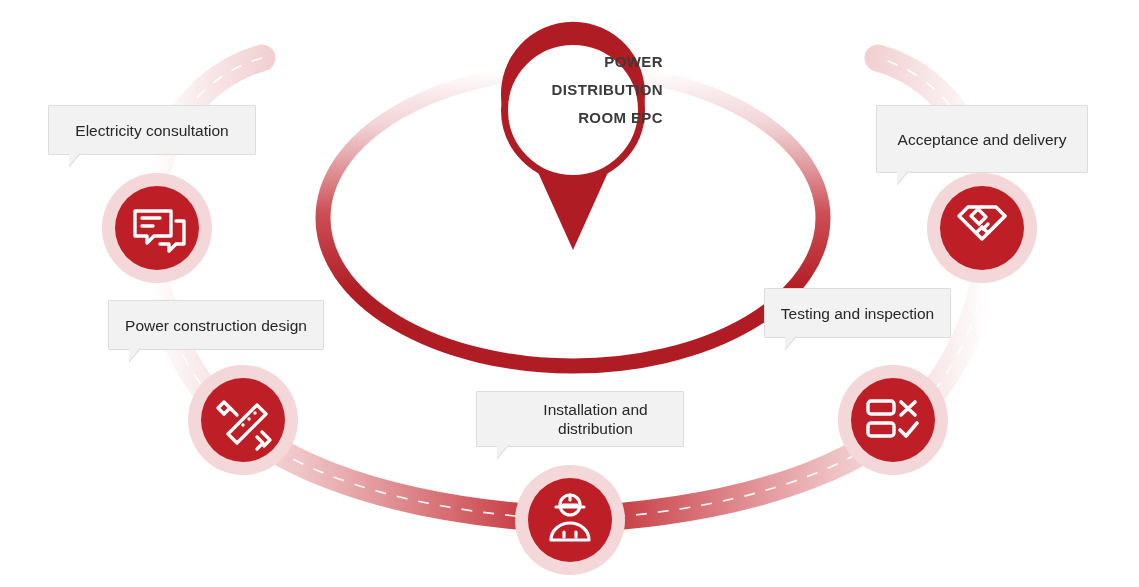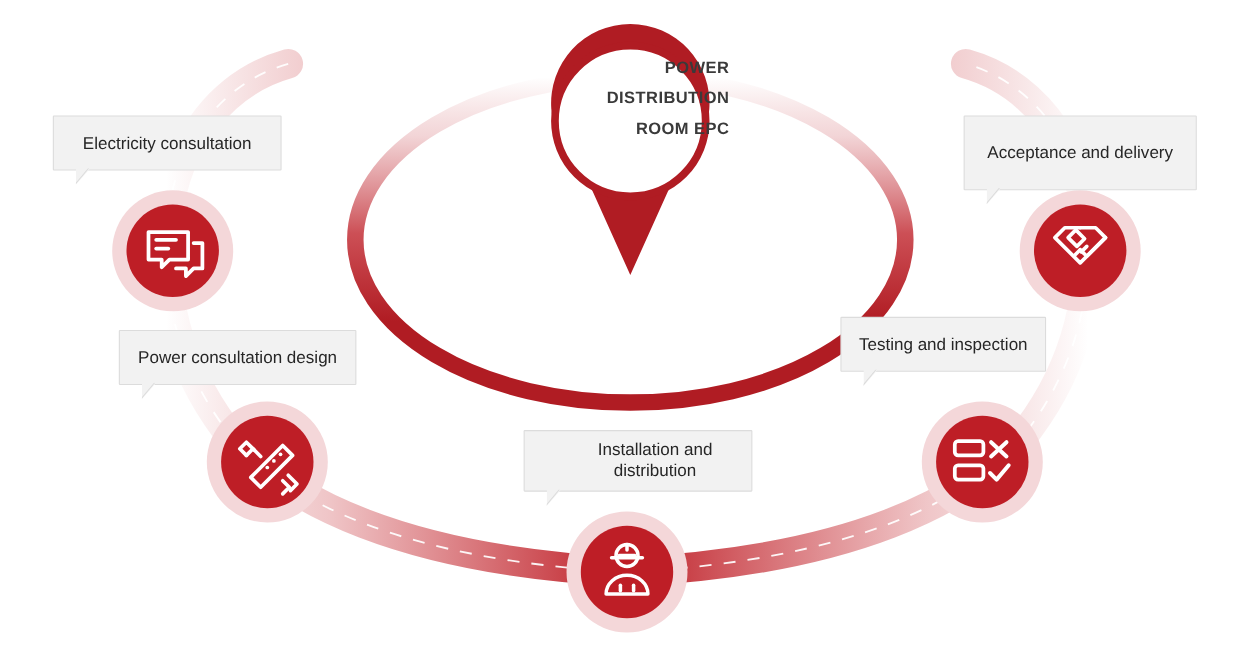--- a/index.html
+++ b/index.html
@@ -253,21 +253,21 @@
     <div>DISTRIBUTION</div>
     <div>ROOM EPC</div>
   </div>
 
   <div class="callout" id="callout-0">
     <span class="callout-label">Electricity consultation</span>
     <span class="tail"></span>
   </div>
 
   <div class="callout" id="callout-1">
-    <span class="callout-label">Power consultation design</span>
+    <span class="callout-label">Power construction design</span>
     <span class="tail"></span>
   </div>
 
   <div class="callout" id="callout-2">
     <span>
       <span>Installation and</span><br>
       <span>distribution</span>
     </span>
     <span class="tail"></span>
   </div>

